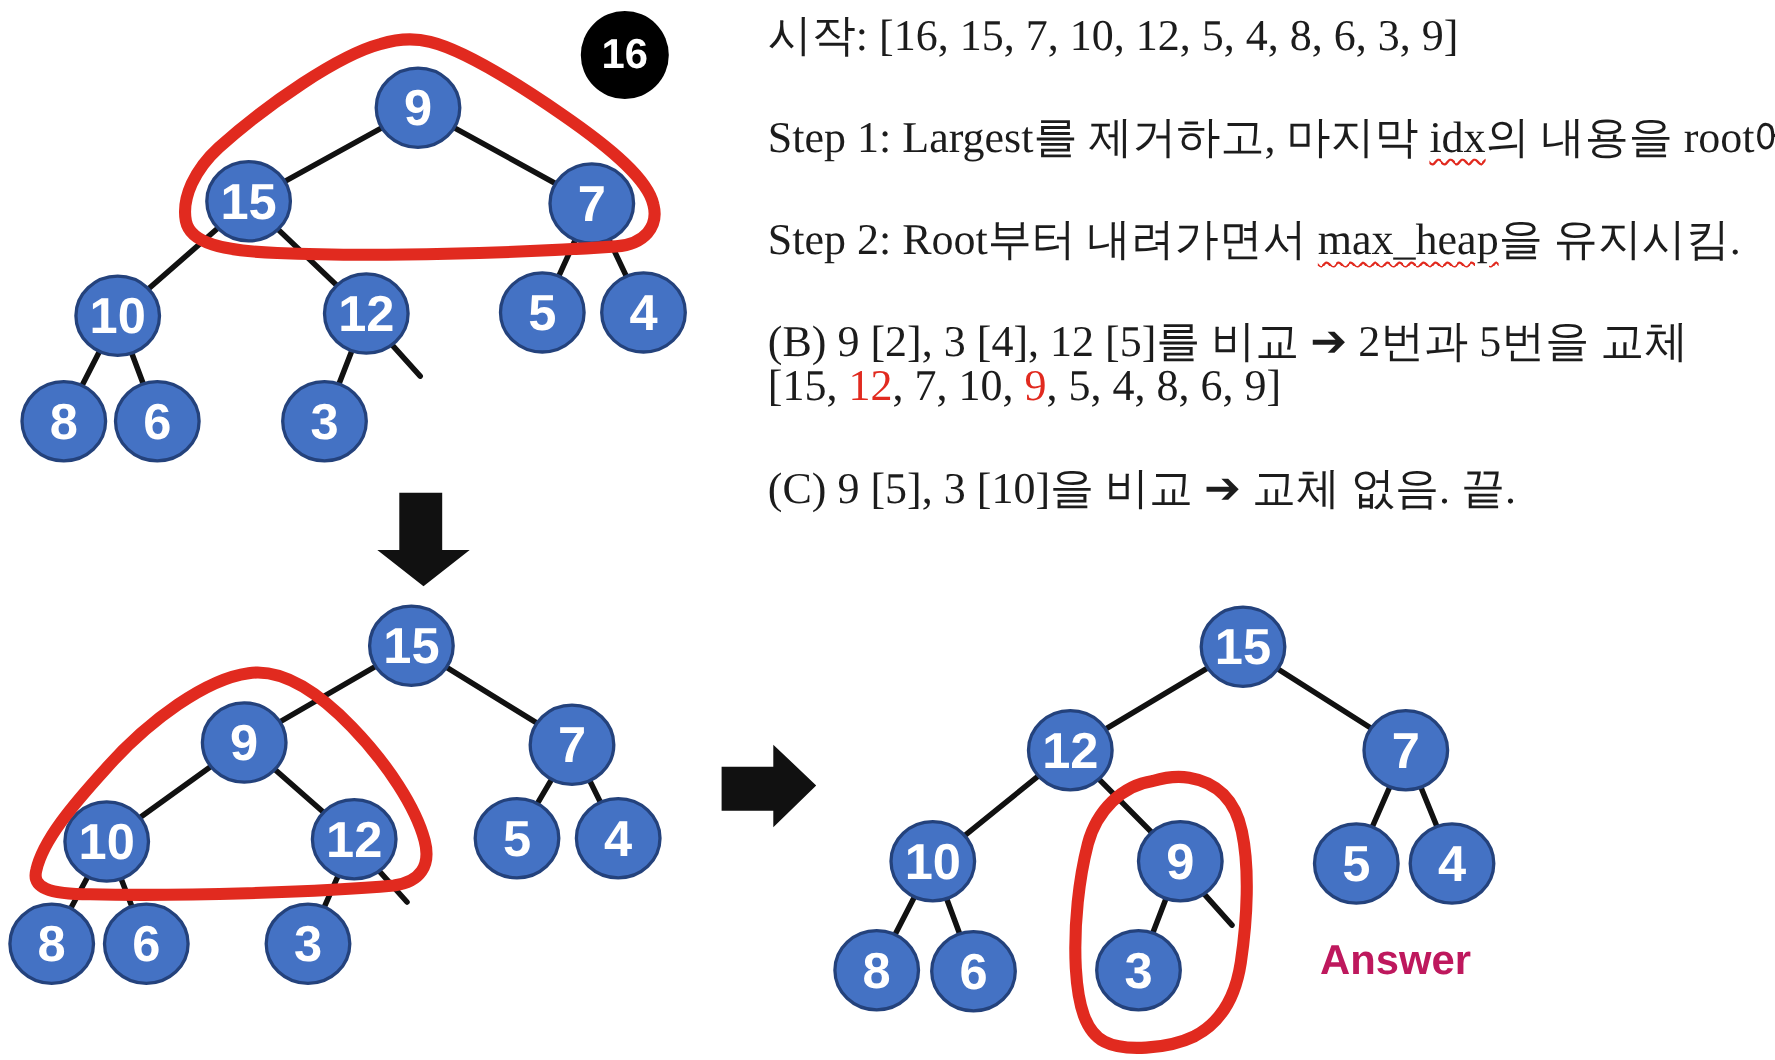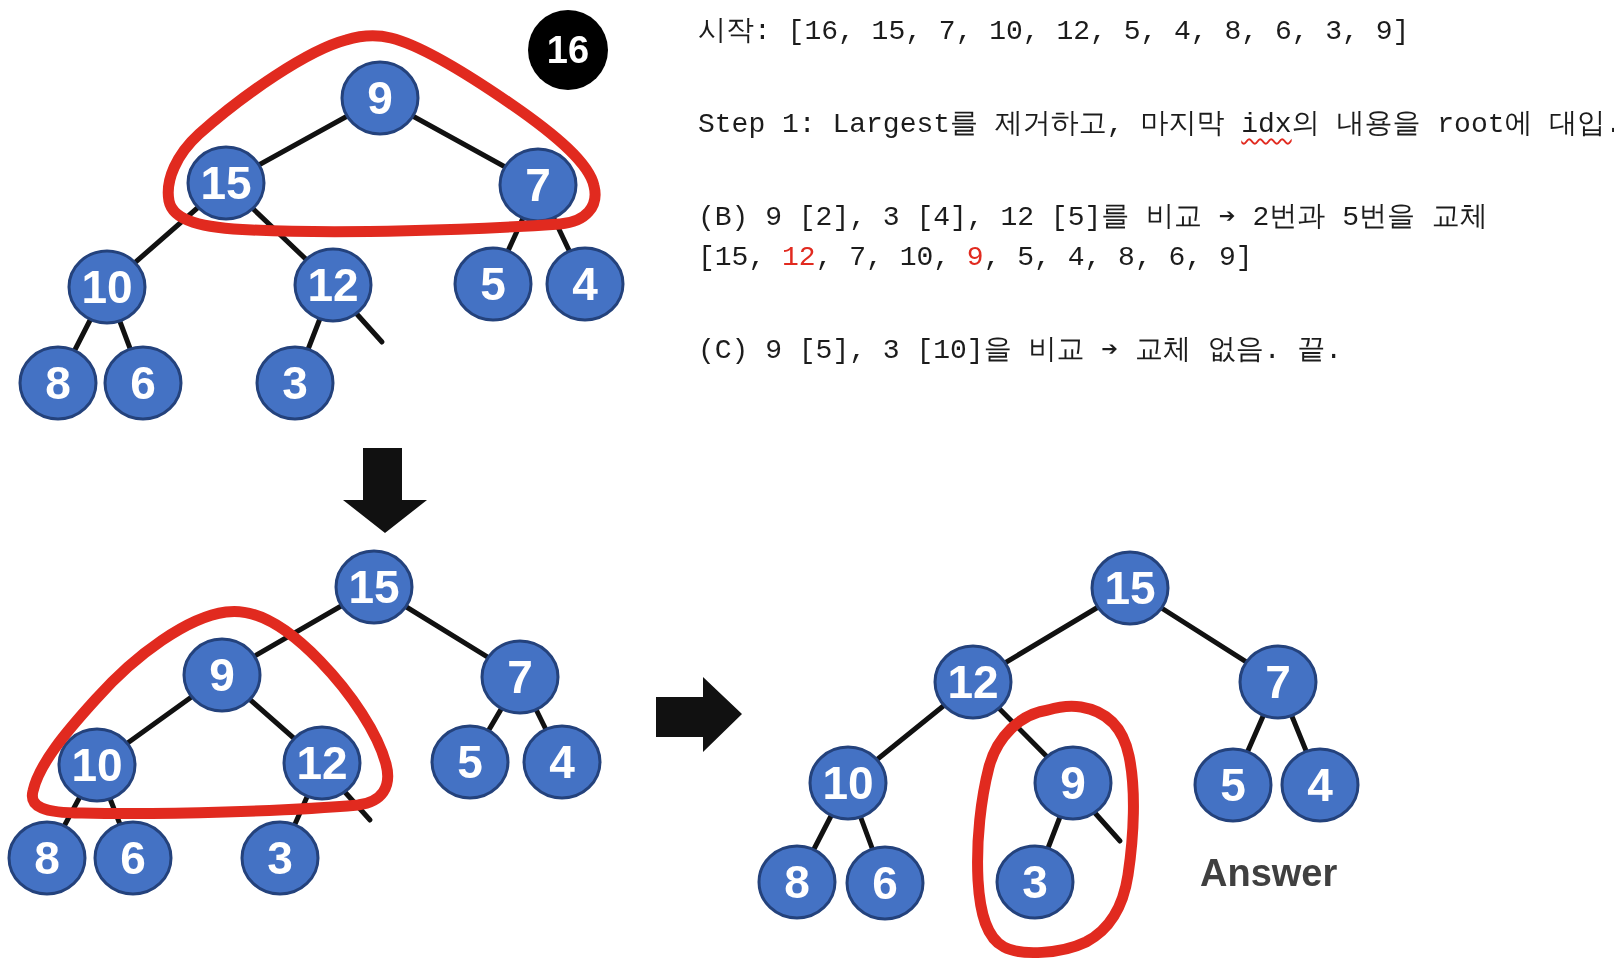--- a/index.html
+++ b/index.html
@@ -3,37 +3,37 @@
 <meta charset="utf-8">
 <style>
   html,body{margin:0;padding:0;background:#ffffff;}
   .stage{
     position:relative;width:1614px;height:964px;background:#ffffff;overflow:hidden;
     font-family:"Liberation Sans", sans-serif;
   }
   #diagram{position:absolute;left:0;top:0;}
   .text-panel{
     position:absolute;left:698px;top:12px;width:912px;
-    font-size:28px;line-height:40px;color:#1c1c1c;
-    font-family:Liberation Mono, monospace;
+    font-size:40px;line-height:40px;color:#1c1c1c;
+    font-family:Liberation Serif, serif;
     letter-spacing:0px;
   }
   .text-panel .line{white-space:nowrap;}
   .text-panel .line.gap{margin-top:53px;}
   .seg.red{color:#e12a1f;}
   .seg.sq{
     text-decoration-line:underline;
     text-decoration-style:wavy;
     text-decoration-color:#e12a1f;
     text-decoration-thickness:2px;
     text-underline-offset:6px;
   }
   .answer{
     position:absolute;left:1200px;top:852px;
-    font-size:38px;font-weight:bold;color:#404040;
+    font-size:38px;font-weight:bold;color:#be185d;
     font-family:"Liberation Sans", sans-serif;
   }
   .node-label{font-weight:bold;}
 </style>
 </head>
 <body>
 
 <div class="stage">
   <svg id="diagram" width="1614" height="964" viewBox="0 0 1614 964">
       <line x1="380" y1="98" x2="226" y2="183" stroke="#111111" stroke-width="5" stroke-linecap="round"></line>
@@ -192,18 +192,19 @@
         <ellipse cx="1035" cy="882" rx="38" ry="36" fill="#4472c4" stroke="#24427c" stroke-width="3"></ellipse>
         <text x="1035" y="882" fill="#ffffff" font-size="46" text-anchor="middle" dominant-baseline="central" class="node-label">3</text>
       </g>
       <path d="M 346 40 C 308 50 244 94 199 134 C 177 154 165 180 169 201 C 173 221 202 228 252 230 C 342 234 472 230 560 224 C 586 222 599 206 594 186 C 589 163 556 135 511 104 C 466 73 420 45 391 38 C 375 34 359 36 346 40 Z" fill="none" stroke="#e12a1f" stroke-width="11" stroke-linecap="round" stroke-linejoin="round"></path>
       <path d="M 226 612 C 188 617 136 654 96 699 C 66 732 39 764 33 791 C 29 807 44 813 82 813 C 162 815 292 811 358 805 C 382 802 392 787 386 764 C 378 734 352 694 320 661 C 292 632 259 607 226 612 Z" fill="none" stroke="#e12a1f" stroke-width="11" stroke-linecap="round" stroke-linejoin="round"></path>
       <path d="M 1048 710 C 1020 714 997 737 989 767 C 981 798 976 840 978 880 C 980 915 987 938 1004 947 C 1021 956 1061 954 1086 942 C 1109 930 1123 908 1128 875 C 1134 835 1136 789 1129 756 C 1123 727 1106 711 1081 707 C 1069 705 1058 707 1048 710 Z" fill="none" stroke="#e12a1f" stroke-width="11" stroke-linecap="round" stroke-linejoin="round"></path>
     </svg>
   <div class="text-panel" id="text-panel">
       <div class="line"><span class="seg">시작: [16, 15, 7, 10, 12, 5, 4, 8, 6, 3, 9]</span></div>
       <div class="line gap"><span class="seg">Step 1: Largest를 제거하고, 마지막 </span><span class="seg sq">idx</span><span class="seg">의 내용을 root에 대입.</span></div>
+      <div class="line gap"><span class="seg">Step 2: Root부터 내려가면서 </span><span class="seg sq">max_heap</span><span class="seg">을 유지시킴.</span></div>
       <div class="line gap"><span class="seg">(B) 9 [2], 3 [4], 12 [5]를 비교 ➔ 2번과 5번을 교체</span></div>
       <div class="line"><span class="seg">[15, </span><span class="seg red">12</span><span class="seg">, 7, 10, </span><span class="seg red">9</span><span class="seg">, 5, 4, 8, 6, 9]</span></div>
       <div class="line gap"><span class="seg">(C) 9 [5], 3 [10]을 비교 ➔ 교체 없음. 끝.</span></div>
     </div>
   <div class="answer">Answer</div>
 </div>
 
 </body></html>

